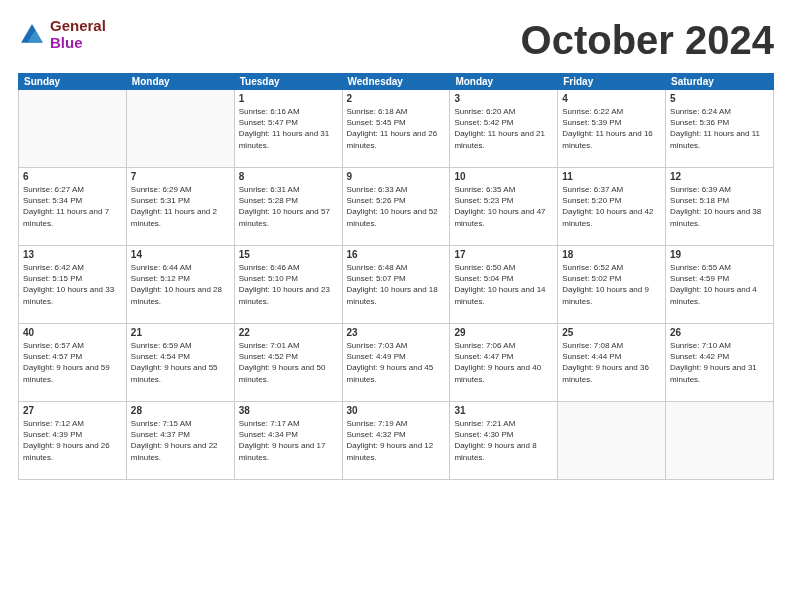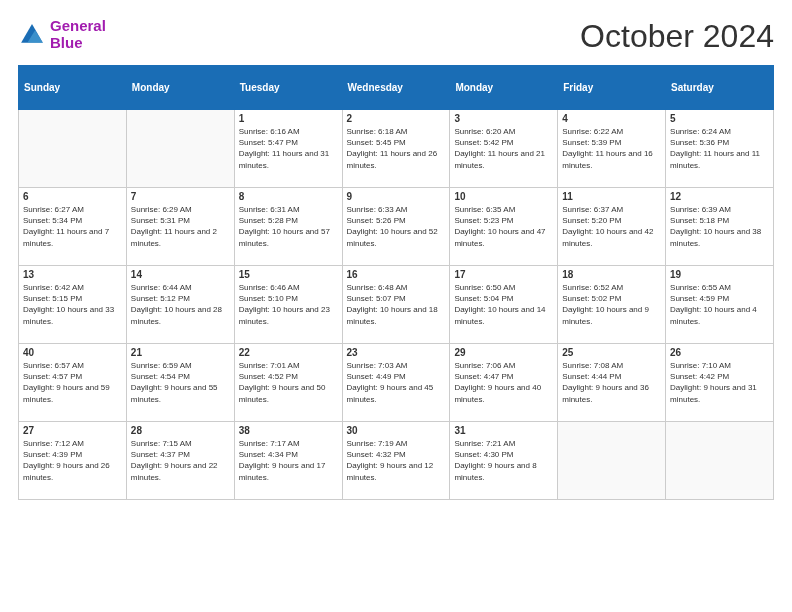--- a/index.html
+++ b/index.html
@@ -26,48 +26,48 @@
       align-items: center;
       gap: 4px;
     }
     .logo-text {
       font-size: 15px;
       font-weight: bold;
       color: #333;
       line-height: 1.1;
     }
     .logo-text span {
-      color: #a21caf;
+      color: #7f1d1d;
     }
     .logo-icon {
       width: 28px;
       height: 28px;
     }
     .title-block {
       text-align: right;
     }
     .month-title {
-      font-size: 32px;
-      font-weight: normal;
+      font-size: 40px;
+      font-weight: bold;
       color: #333;
     }
     .subtitle {
       font-size: 16px;
       color: #555;
       font-weight: normal;
     }
     .calendar {
       width: 100%;
       border-collapse: collapse;
       font-size: 8.5px;
     }
     .calendar th {
       background: #1a6db5;
       color: #fff;
-      padding: 16px 5px;
+      padding: 2px 5px;
       text-align: left;
       font-size: 10px;
       font-weight: bold;
       border: 1px solid #1a6db5;
     }
     .calendar td {
       border: 1px solid #ccc;
       vertical-align: top;
       padding: 3px 4px;
       width: 107px;

